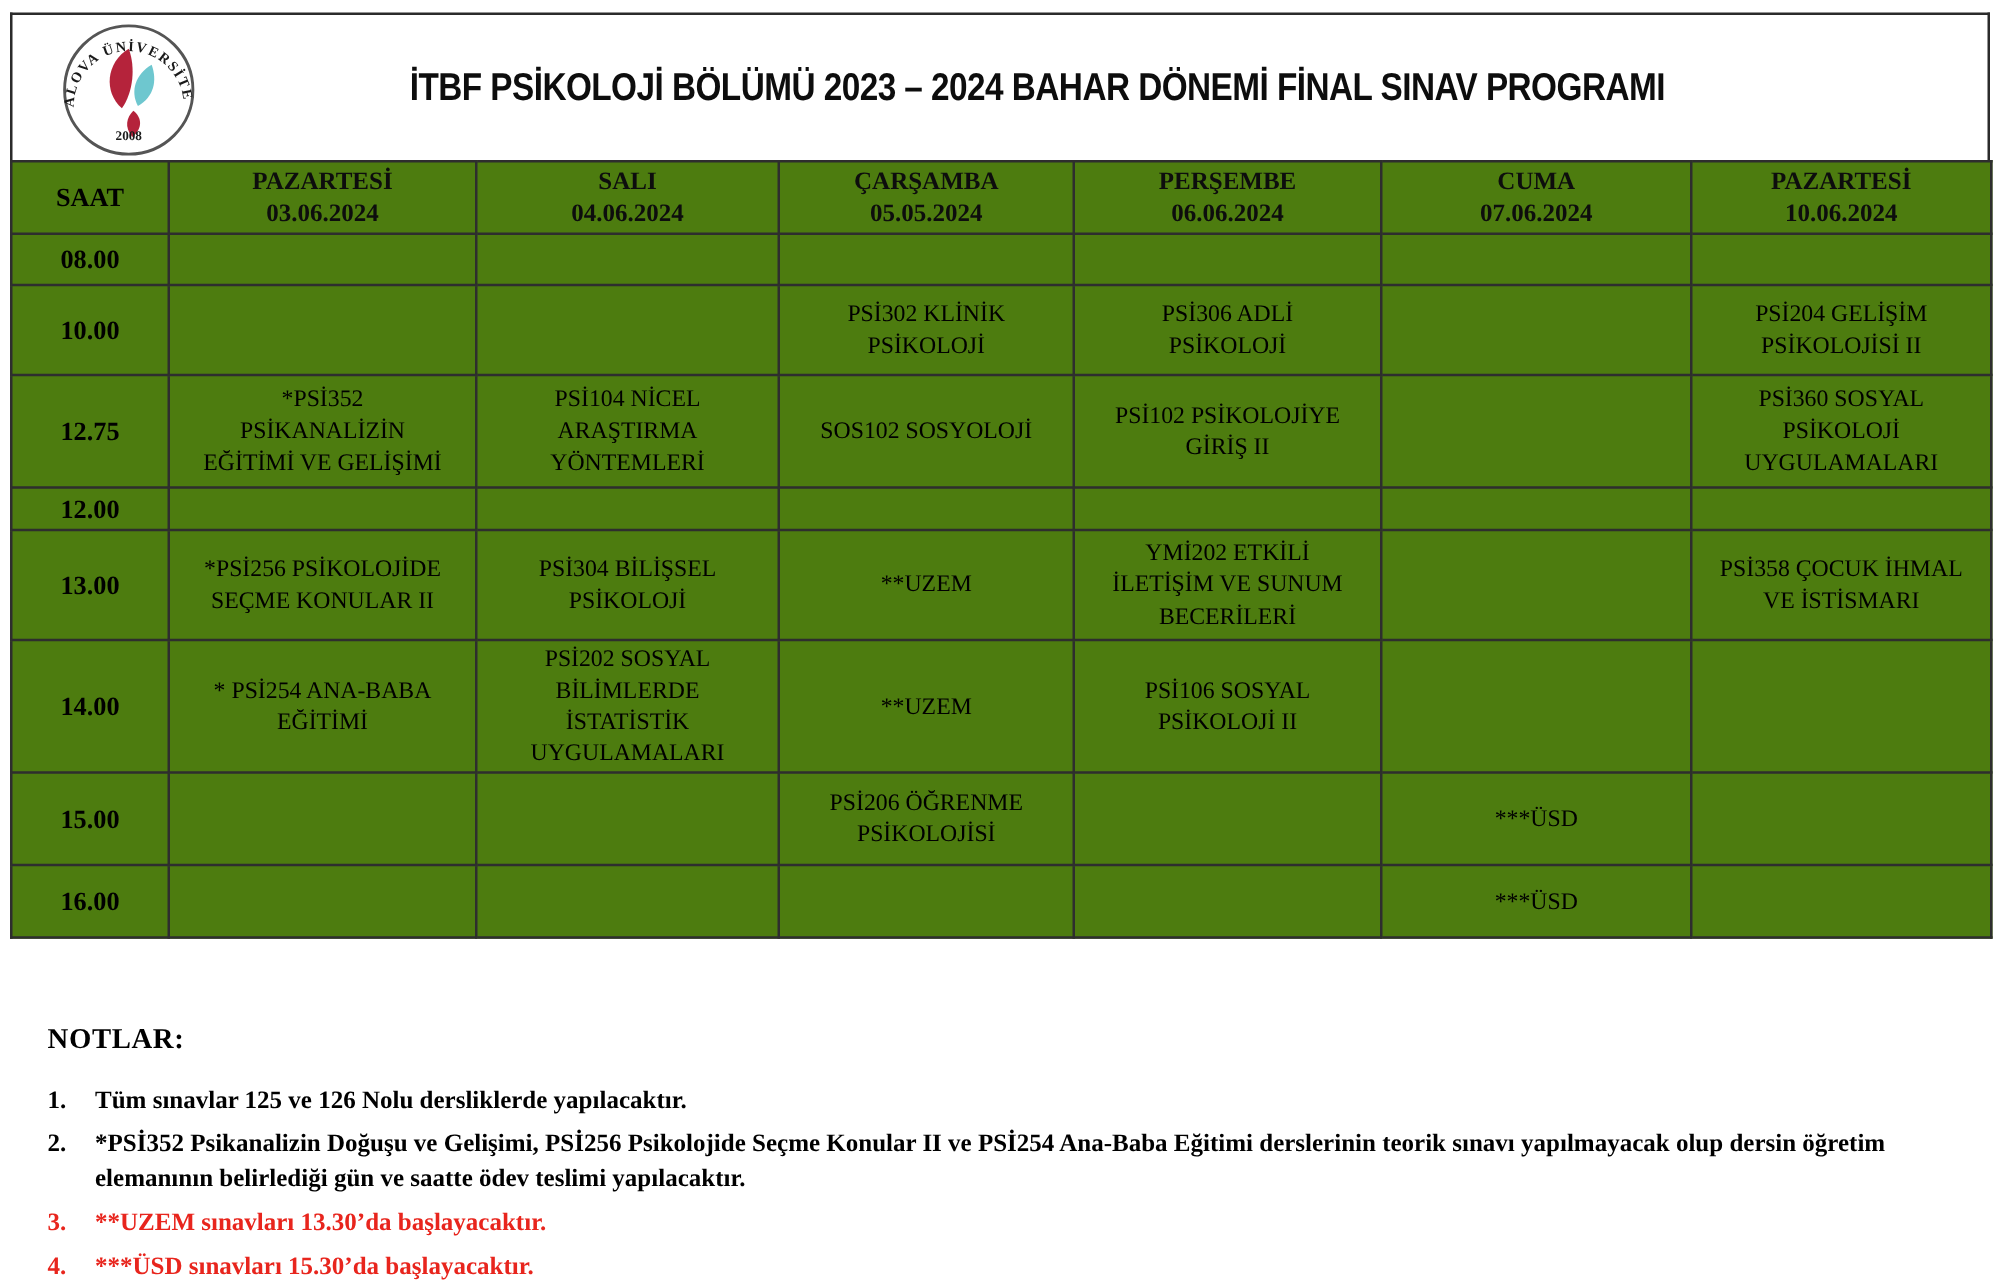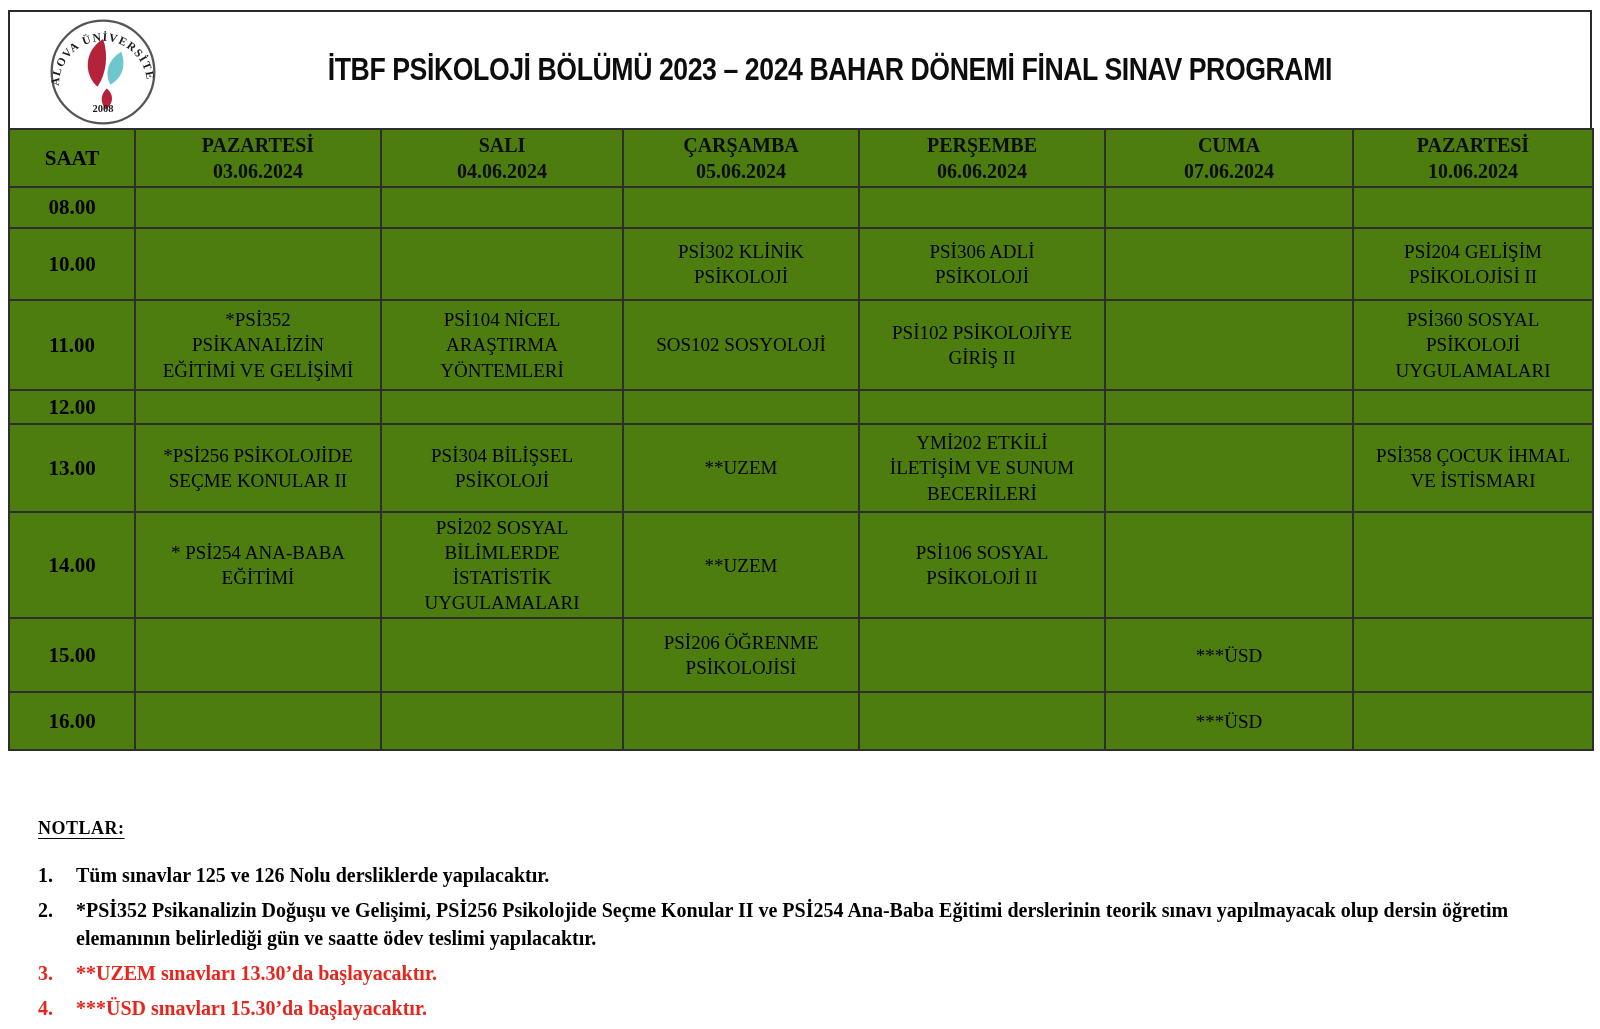--- a/index.html
+++ b/index.html
@@ -33,21 +33,21 @@
   td.time{font-weight:700;font-size:21px;}
   td.cell{font-size:19px;line-height:1.32;white-space:pre-line;}
   tr.h{height:57px;}
   tr.r08{height:41px;} tr.r09{height:34px;} tr.r10{height:72px;} tr.r11{height:90px;}
   tr.r12{height:34px;} tr.r13{height:88px;} tr.r14{height:102px;} tr.r15{height:74px;}
   tr.r16{height:58px;padding-left:41px;}
 
   
   .notes{position:absolute;left:38px;top:818px;width:1520px;}
   .notes-heading{
-    font-weight:700;font-size:18px;text-decoration:underline;
+    font-weight:700;font-size:23px;
     text-underline-offset:4px;margin-bottom:22px;letter-spacing:0.5px;
   }
   .note-item{display:flex;font-weight:700;font-size:20px;line-height:1.4;margin-bottom:7px;}
   .note-item .num{width:38px;flex:0 0 38px;}
   .note-item .txt{flex:1;}
   .note-red{color:#e8251d;}
 </style>
 </head>
 <body>
 
@@ -86,21 +86,21 @@
       <th>
             <div class="dname">PAZARTESİ</div>
             <div class="ddate">03.06.2024</div>
           </th>
       <th>
             <div class="dname">SALI</div>
             <div class="ddate">04.06.2024</div>
           </th>
       <th>
             <div class="dname">ÇARŞAMBA</div>
-            <div class="ddate">05.06.2024</div>
+            <div class="ddate">05.05.2024</div>
           </th>
       <th>
             <div class="dname">PERŞEMBE</div>
             <div class="ddate">06.06.2024</div>
           </th>
       <th>
             <div class="dname">CUMA</div>
             <div class="ddate">07.06.2024</div>
           </th>
       <th>
@@ -123,21 +123,21 @@
       <td class="cell"></td>
       <td class="cell">PSİ302 KLİNİK
 PSİKOLOJİ</td>
       <td class="cell">PSİ306 ADLİ
 PSİKOLOJİ</td>
       <td class="cell"></td>
       <td class="cell">PSİ204 GELİŞİM
 PSİKOLOJİSİ II</td>
     </tr>
     <tr class="r11">
-      <td class="time">11.00</td>
+      <td class="time">12.75</td>
       <td class="cell">*PSİ352
 PSİKANALİZİN
 EĞİTİMİ VE GELİŞİMİ</td>
       <td class="cell">PSİ104 NİCEL
 ARAŞTIRMA
 YÖNTEMLERİ</td>
       <td class="cell">SOS102 SOSYOLOJİ</td>
       <td class="cell">PSİ102 PSİKOLOJİYE
 GİRİŞ II</td>
       <td class="cell"></td>

